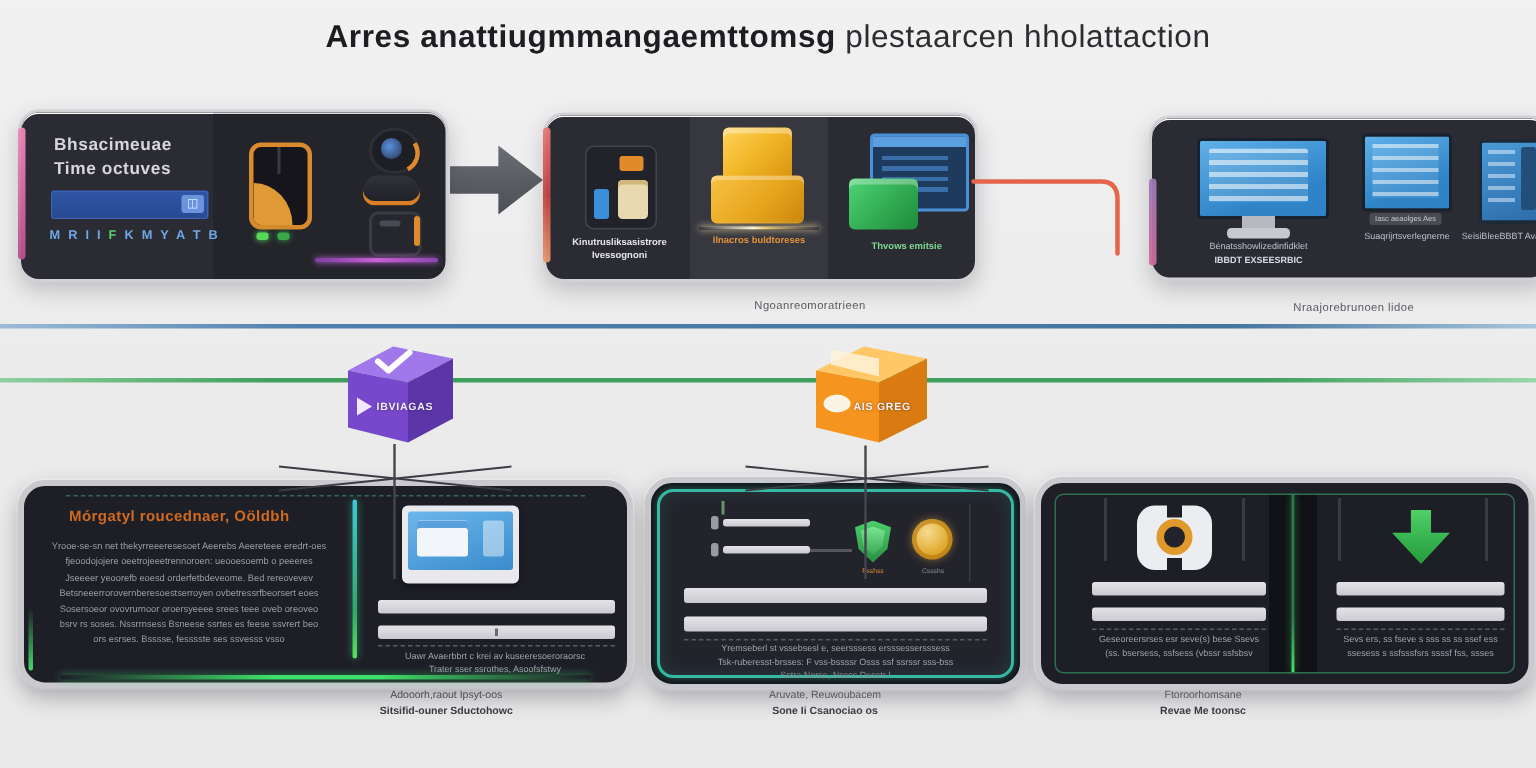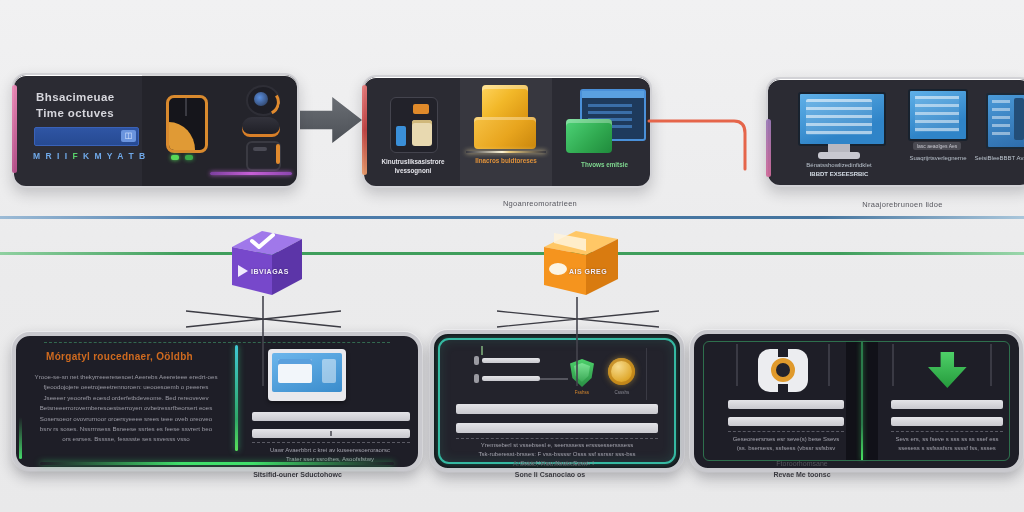--- a/index.html
+++ b/index.html
@@ -11,29 +11,33 @@
   .panel{position:absolute;background:#2b2b33;border:2px solid #d2d2d6;border-radius:14px;box-shadow:0 6px 14px rgba(40,40,50,.22),0 1px 0 #ffffff inset;}
   .edge{position:absolute;width:5px;border-radius:4px;opacity:.95;}
   .cap{position:absolute;text-align:center;font-size:7.5px;color:#5a5a61;letter-spacing:.3px;}
   .cap2{position:absolute;text-align:center;font-size:7px;color:#55555c;line-height:11px;}
   .cap2 .strong{color:#3a3a40;font-weight:700;}
   .bar{position:absolute;background:linear-gradient(180deg,#e4e4e8,#c9c9cf);border-radius:2px;}
   .thinline{position:absolute;background:#3a3a44;}
   .dash{position:absolute;border-top:1px dashed #5a5a64;}
   .gtxt{position:absolute;text-align:center;color:#a2a2ac;font-size:6px;line-height:9px;}
   .screenblue{background:linear-gradient(160deg,#5fb0e8 0%,#2f84c8 70%);border:2px solid #18222e;border-radius:3px;}
-  .bezel{position:absolute;background:#1e1e27;border:4px solid #c9c9ce;border-radius:18px;box-shadow:0 6px 14px rgba(30,30,40,.3),0 0 0 1px #f4f4f6;margin-top:12px;}
+  .bezel{position:absolute;background:#1e1e27;border:4px solid #c9c9ce;border-radius:18px;box-shadow:0 6px 14px rgba(30,30,40,.3),0 0 0 1px #f4f4f6;}
   svg{display:block;}
   .cubelabel{position:absolute;color:#f2eefc;font-size:7px;font-weight:700;letter-spacing:.5px;text-shadow:0 0 2px rgba(0,0,0,.4);}
 </style>
 </head>
 <body>
 
 <div class="stage">
 
+  <div class="title">
+    <span class="b">Arres anattiugmmangaemttomsg</span>
+    <span class="n">plestaarcen hholattaction</span>
+  </div>
 
   <div class="abs" style="left:0;top:216px;width:1024px;height:2.5px;background:linear-gradient(90deg,#9cbbd6,#4e7eae 20%,#44749e 80%,#a9c6db);z-index:1;"></div>
   <div class="abs" style="left:0;top:252px;width:1024px;height:2.5px;background:linear-gradient(90deg,#8fd0a0,#3f9e5c 18%,#3f9e5c 82%,#9ad6ab);z-index:1;"></div>
 
   <div class="panel" style="left:12px;top:73px;width:283px;height:111px;z-index:10;">
     <div class="edge" style="left:-2px;top:10px;height:88px;background:linear-gradient(180deg,#ee8ab8,#b8518c);"></div>
     <div class="abs" style="left:128px;top:0;right:0;bottom:0;background:rgba(0,0,0,.14);border-radius:0 12px 12px 0;"></div>
     <div class="abs" style="left:22px;top:14px;font-size:11.5px;font-weight:600;color:#d6d6dc;letter-spacing:.4px;line-height:16px;">
       <div>Bhsacimeuae</div>
       <div>Time octuves</div>

